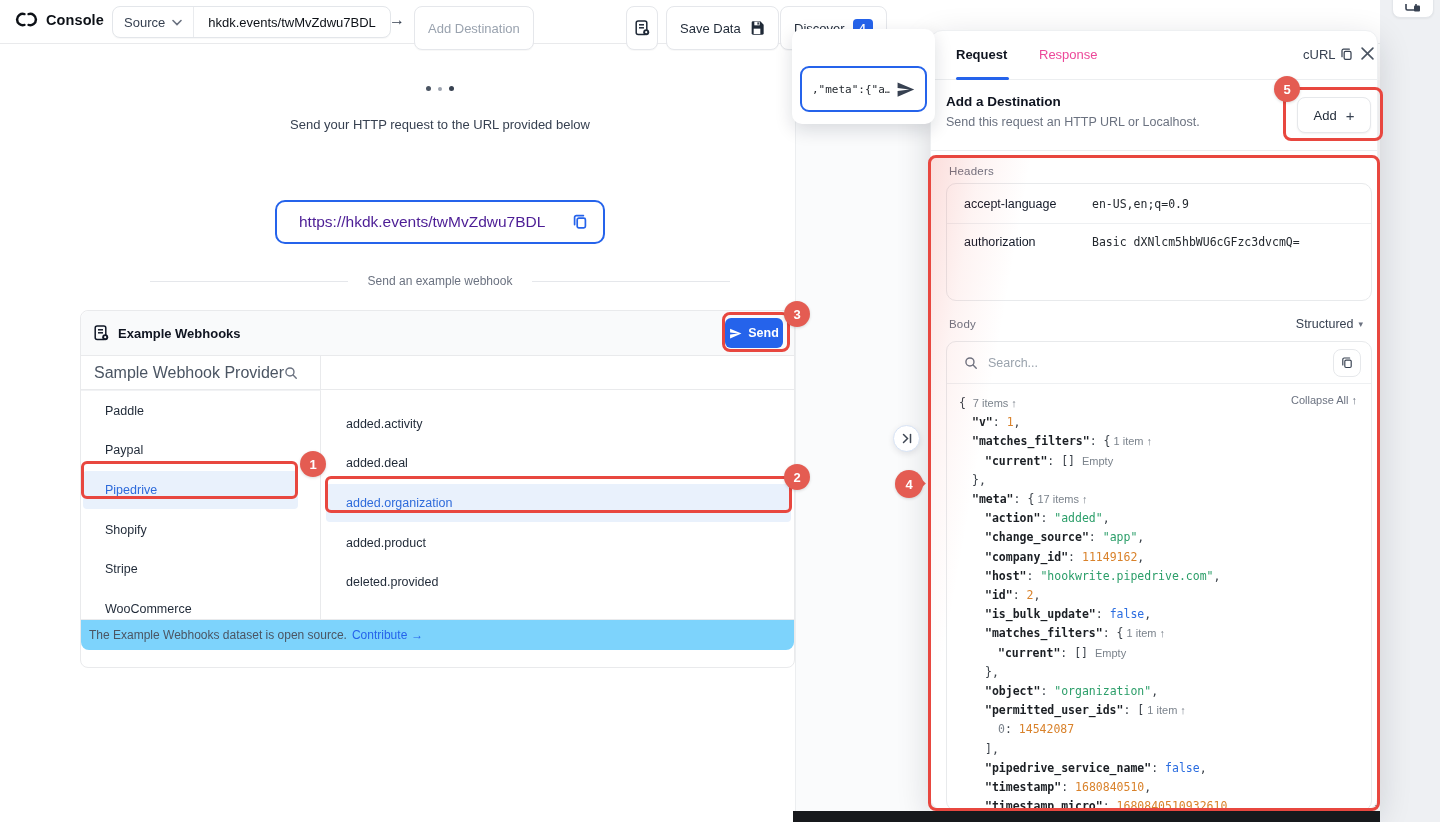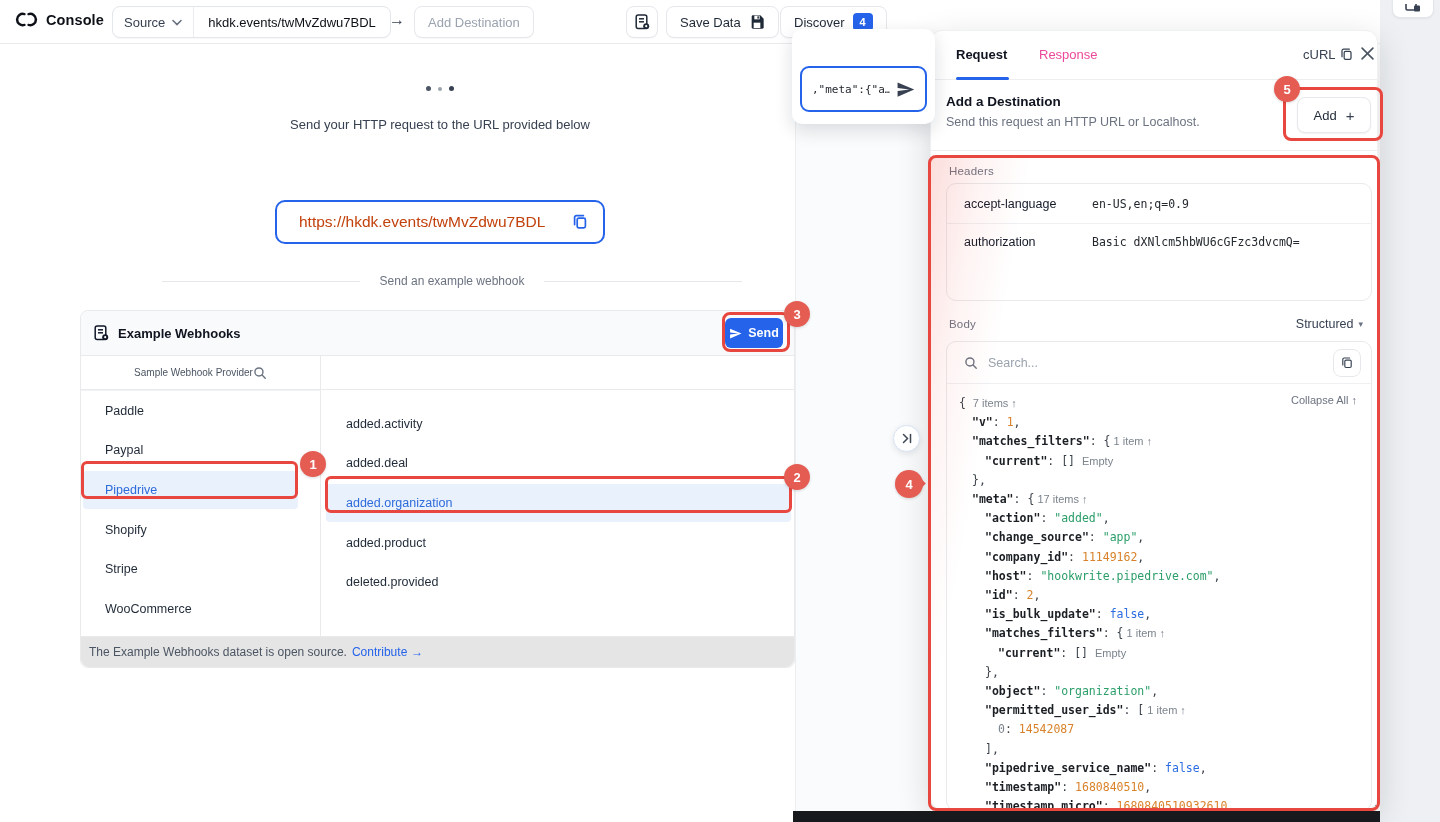--- a/index.html
+++ b/index.html
@@ -5,66 +5,66 @@
   *{margin:0;padding:0;box-sizing:border-box}
   html,body{width:1440px;height:822px;overflow:hidden}
   body{position:relative;font-family:"Liberation Sans",sans-serif;background:#fff;color:#111827}
   .mono{font-family:"DejaVu Sans Mono",monospace}
   svg{display:block}
 
   
   #topbar{position:absolute;left:0;top:0;width:1440px;height:44px;background:#fff;border-bottom:1px solid #e9eaec;z-index:2}
   #logo{position:absolute;left:14px;top:11px;display:flex;align-items:center;gap:7px}
   #logo .brand{font-size:14.5px;font-weight:700;color:#0d1117;letter-spacing:.1px}
-  .tbtn{position:absolute;top:6px;height:32px;display:flex;align-items:center;gap:8px;border:1px solid #e5e7eb;border-radius:8px;background:#fff;font-size:13px;color:#1f2937;padding:0 13px;box-shadow:0 1px 1px rgba(16,24,40,.03)}
+  .tbtn{position:absolute;top:6px;height:44px;display:flex;align-items:center;gap:8px;border:1px solid #e5e7eb;border-radius:8px;background:#fff;font-size:13px;color:#1f2937;padding:0 13px;box-shadow:0 1px 1px rgba(16,24,40,.03)}
   #source-group{position:absolute;left:112px;top:6px;height:32px;display:flex;align-items:center;border:1px solid #e3e6ea;border-radius:8px;background:#fff;box-shadow:0 1px 1px rgba(16,24,40,.03)}
   #source-btn{display:flex;align-items:center;gap:7px;padding:0 11px;height:100%;border-right:1px solid #e9ebee;font-size:13px;color:#374151}
   #source-url{padding:0 14px;font-size:13px;color:#0d1117;white-space:nowrap}
   #flow-arrow{position:absolute;left:389px;top:11px;font-size:16px;color:#374151}
   #add-dest-btn{left:414px;color:#9aa3af}
   #docgear-btn{left:626px;width:32px;padding:0;justify-content:center}
   #save-btn{left:666px}
   #discover-btn{left:780px}
   .badge{display:inline-flex;align-items:center;justify-content:center;min-width:20px;height:18px;border-radius:4px;background:#2563eb;color:#fff;font-size:11px;font-weight:700;padding:0 4px}
 
   
   #empty{position:absolute;left:0;top:44px;width:880px;text-align:center;z-index:1}
   #dots{margin-top:42px;display:flex;justify-content:center;align-items:center;gap:7px}
   #dots i{display:block;border-radius:50%}
   #dots i:nth-child(1){width:5px;height:5px;background:#4b5563}
   #dots i:nth-child(2){width:4px;height:4px;background:#9ca3af}
   #dots i:nth-child(3){width:5px;height:5px;background:#374151}
   #empty-title{margin-top:17px;font-size:19.5px;font-weight:700;color:#0f1420}
   #empty-sub{margin-top:26px;font-size:13px;color:#374151}
   #urlbox{position:absolute;left:275px;top:156px;width:330px;height:44px;border:2px solid #2563eb;border-radius:10px;background:#fff;display:flex;align-items:center;padding:0 14px 0 22px;text-align:left}
-  #urlbox .urltext{flex:1;font-size:15.5px;color:#c2410c;white-space:nowrap}
-  #divider{position:absolute;left:162px;top:230px;width:580px;display:flex;align-items:center;gap:20px}
+  #urlbox .urltext{flex:1;font-size:15.5px;color:#4c1d95;white-space:nowrap}
+  #divider{position:absolute;left:150px;top:230px;width:580px;display:flex;align-items:center;gap:20px}
   #divider .ln{flex:1;height:1px;background:#e5e7eb}
   #divider .lbl{font-size:12px;color:#6b7280;white-space:nowrap}
 
   
   #panel{position:absolute;left:80px;top:310px;width:715px;height:358px;border:1px solid #e9eaec;border-radius:8px;background:#fff;z-index:1}
   #panel-head{position:absolute;left:0;top:0;right:0;height:45px;background:#f9fafb;border-bottom:1px solid #e9eaec;border-radius:8px 8px 0 0;display:flex;align-items:center;padding:0 13px}
   #panel-title{margin-left:9px;font-size:13px;font-weight:700;color:#0f1420}
   #send-btn{position:absolute;right:11px;top:7px;height:30px;width:58px;background:#2563eb;border:none;border-radius:6px;color:#fff;display:flex;align-items:center;justify-content:center;gap:6px;font-size:12.5px;font-weight:600}
   #colheads{position:absolute;left:0;top:45px;right:0;height:34px;border-bottom:1px solid #e9eaec;display:flex}
-  .colhead{display:flex;align-items:center;justify-content:center;font-size:10px;color:#4b5563;padding:0 13px}
+  .colhead{display:flex;align-items:center;justify-content:flex-start;font-size:16px;color:#4b5563;padding:0 13px}
   #colhead-provider{width:240px;border-right:1px solid #e9eaec}
   #colhead-type{flex:1}
   #lists{position:absolute;left:0;top:79px;right:0;height:248px;display:flex;overflow:hidden}
   #provider-list{width:240px;border-right:1px solid #e9eaec;border-top:1px solid #f1f2f4}
   #type-list{flex:1;padding-top:14px}
   .lrow{position:relative;height:39.6px;display:flex;align-items:center;font-size:12.5px;color:#1f2937}
   #provider-list .rowlabel{padding-left:24px;position:relative;z-index:1}
   #type-list .rowlabel{padding-left:25px;position:relative;z-index:1}
   .lrow.sel{color:#2e6bdb}
   .rowbg{position:absolute;top:1px;bottom:1px;background:#e9f1fc;border-radius:4px}
   .rowbg.pbg{left:2px;right:22px}
   .rowbg.tbg{left:5px;right:3px}
-  #panel-foot{position:absolute;left:0;right:0;bottom:0;height:31px;border-top:1px solid #e9eaec;display:flex;align-items:center;padding:0 8px;font-size:12px;color:#4b5563;gap:5px;background:#e5e5e5;border-radius:0 0 8px 8px}
+  #panel-foot{position:absolute;left:0;right:0;bottom:17px;height:31px;border-top:1px solid #e9eaec;display:flex;align-items:center;padding:0 8px;font-size:12px;color:#4b5563;gap:5px;background:#7dd3fc;border-radius:0 0 8px 8px}
   #panel-foot a{color:#2563eb;text-decoration:none;display:flex;align-items:center;gap:4px}
 
   
   #backdrop{position:absolute;left:795px;top:44px;width:135px;height:778px;background:#fafbfc;border-left:1px solid #eceef0;z-index:3}
   #strip{position:absolute;left:1380px;top:0;width:60px;height:822px;background:#eef0f3;z-index:4}
   #partial-btn{position:absolute;left:12px;top:-16px;width:42px;height:34px;background:#fff;border:1px solid #e3e6ea;border-radius:8px;box-shadow:0 1px 2px rgba(0,0,0,.05);display:flex;align-items:flex-end;justify-content:center;padding-bottom:4px}
   #wm1{position:absolute;left:1366px;top:771px;font-size:16px;color:#8f959c}
   #wm2{position:absolute;left:1357px;top:794px;font-size:13px;color:#99a0a7}
 
   

